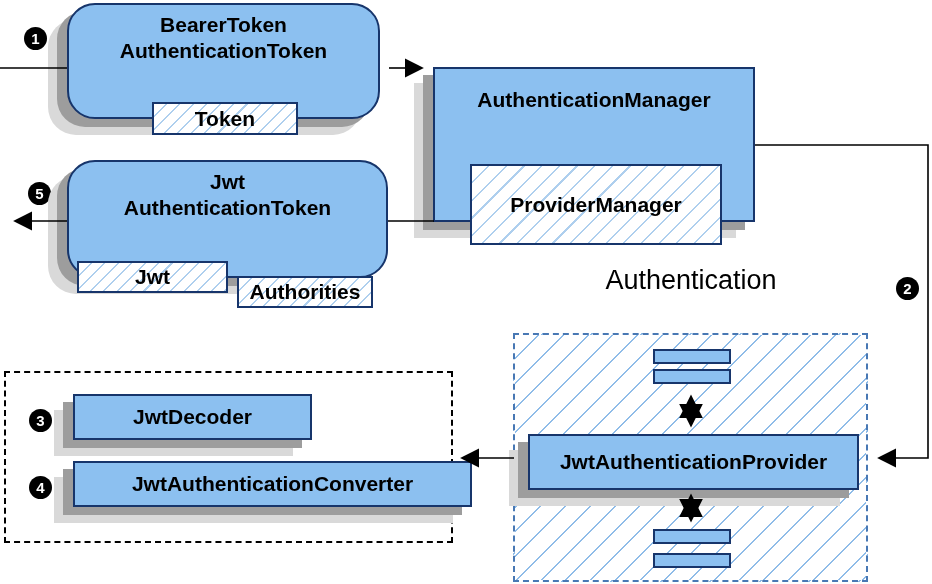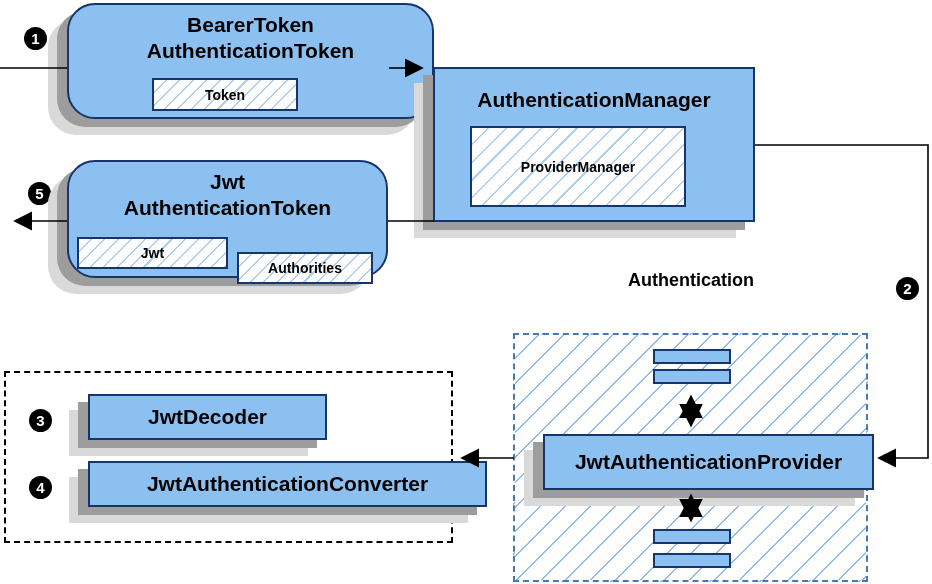--- a/index.html
+++ b/index.html
@@ -23,29 +23,29 @@
     border:2px solid var(--box-border);
   }
   .rnode{border-radius:28px;}
   .shadow2{box-shadow:-10px 8px 0 0 var(--shadow-dark), -19px 16px 0 0 var(--shadow-light);}
   .node-title{
     font-weight:bold;font-size:21px;line-height:26px;text-align:center;
     padding-top:7px;white-space:nowrap;
   }
   .center-text{
     display:flex;align-items:center;justify-content:center;
-    font-weight:bold;font-size:21px;white-space:nowrap;margin-left:15px;
+    font-weight:bold;font-size:21px;white-space:nowrap;
   }
   .chip{
     position:absolute;box-sizing:border-box;
     border:2px solid var(--box-border);
     background-color:#fff;
     background-image:repeating-linear-gradient(135deg, rgba(0,0,0,0) 0 8px, var(--hatch-chip) 8px 9.5px);
     display:flex;align-items:center;justify-content:center;
-    font-weight:bold;font-size:14px;white-space:nowrap;
+    font-weight:bold;font-size:21px;white-space:nowrap;margin-top:24px;
   }
   .chip-lg{
     background-image:repeating-linear-gradient(135deg, rgba(0,0,0,0) 0 11px, var(--hatch-chip) 11px 12.5px);
   }
   .group-dashed{
     position:absolute;box-sizing:border-box;
     border:2px dashed var(--dash-border);
     background-color:#fff;
     background-image:repeating-linear-gradient(135deg, rgba(0,0,0,0) 0 16px, var(--hatch-big) 16px 17.5px);
   }
@@ -57,58 +57,58 @@
   .bar{
     position:absolute;box-sizing:border-box;width:78px;height:15px;
     background:var(--box-fill);border:2px solid var(--box-border);
   }
   .badge{
     position:absolute;width:23px;height:23px;border-radius:50%;
     background:#000;color:#fff;text-align:center;
     font-weight:bold;font-size:15px;line-height:23px;
   }
   .free-label{
-    position:absolute;text-align:center;font-weight:bold;
-    font-size:18px;line-height:26px;white-space:nowrap;
+    position:absolute;text-align:center;font-weight:normal;
+    font-size:27px;line-height:26px;white-space:nowrap;
   }
   #wires{position:absolute;left:0;top:0;z-index:6;pointer-events:none;}
   .z1{z-index:1}.z2{z-index:2}.z3{z-index:3}
 </style>
 </head>
 <body>
 
 <div id="stage">
 
   <div class="badge" style="left:24px;top:27px">1</div>
   <div class="badge" style="left:896px;top:277px">2</div>
   <div class="badge" style="left:29px;top:409px">3</div>
   <div class="badge" style="left:29px;top:476px">4</div>
   <div class="badge" style="left:28px;top:182px">5</div>
 
-  <div class="node rnode shadow2 z2" style="left:67px;top:3px;width:367px;height:116px">
+  <div class="node rnode shadow2 z2" style="left:67px;top:3px;width:313px;height:116px">
     <div class="node-title">
       <div>BearerToken</div>
       <div>AuthenticationToken</div>
     </div>
   </div>
   <div class="chip z3" style="left:152px;top:78px;width:146px;height:33px">Token</div>
 
   <div class="node rnode shadow2 z2" style="left:67px;top:160px;width:321px;height:118px">
     <div class="node-title">
       <div>Jwt</div>
       <div>AuthenticationToken</div>
     </div>
   </div>
   <div class="chip z3" style="left:77px;top:237px;width:151px;height:32px">Jwt</div>
   <div class="chip z3" style="left:237px;top:252px;width:136px;height:32px">Authorities</div>
 
   <div class="node shadow2 z2" style="left:433px;top:67px;width:322px;height:155px">
     <div class="node-title" style="padding-top:18px">AuthenticationManager</div>
   </div>
-  <div class="chip chip-lg z3" style="left:470px;top:126px;width:216px;height:81px">ProviderManager</div>
+  <div class="chip chip-lg z3" style="left:470px;top:140px;width:252px;height:81px">ProviderManager</div>
 
   <div class="free-label" style="left:556px;top:267px;width:270px">
     <div>Authentication</div>
   </div>
 
   <div class="group-dashed z1" style="left:513px;top:333px;width:355px;height:249px"></div>
 
   <div class="bar z2" style="left:653px;top:349px"></div>
   <div class="bar z2" style="left:653px;top:369px"></div>
   <div class="bar z2" style="left:653px;top:529px"></div>

